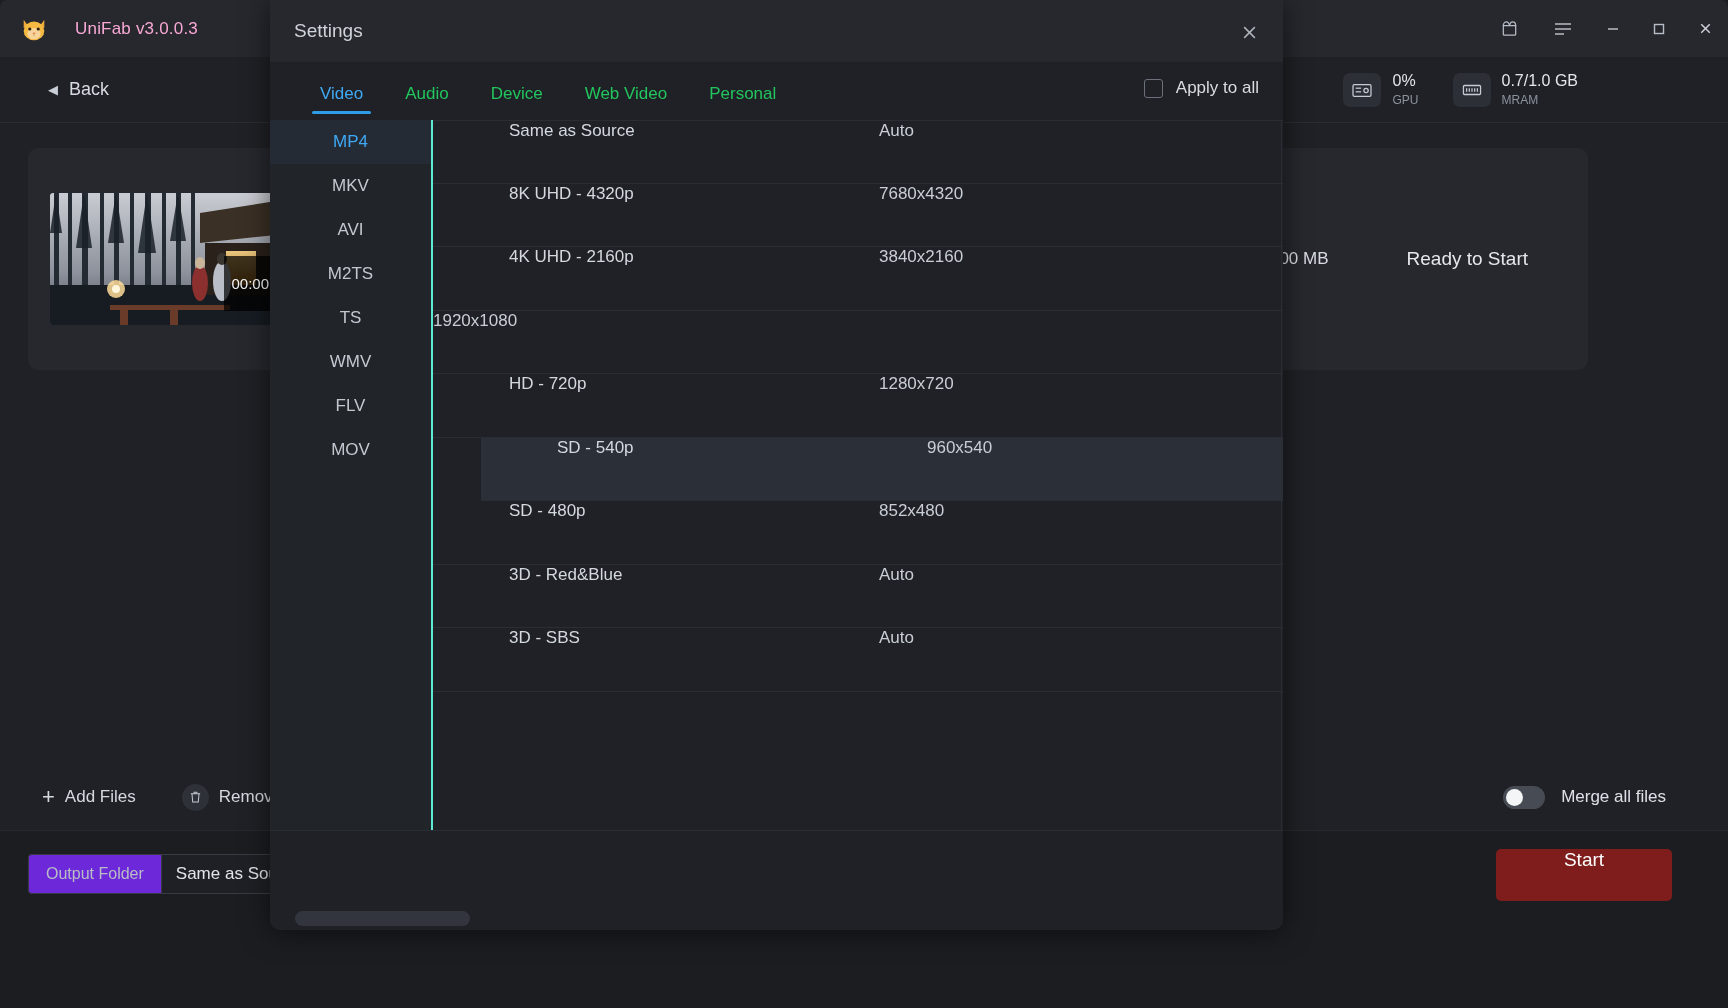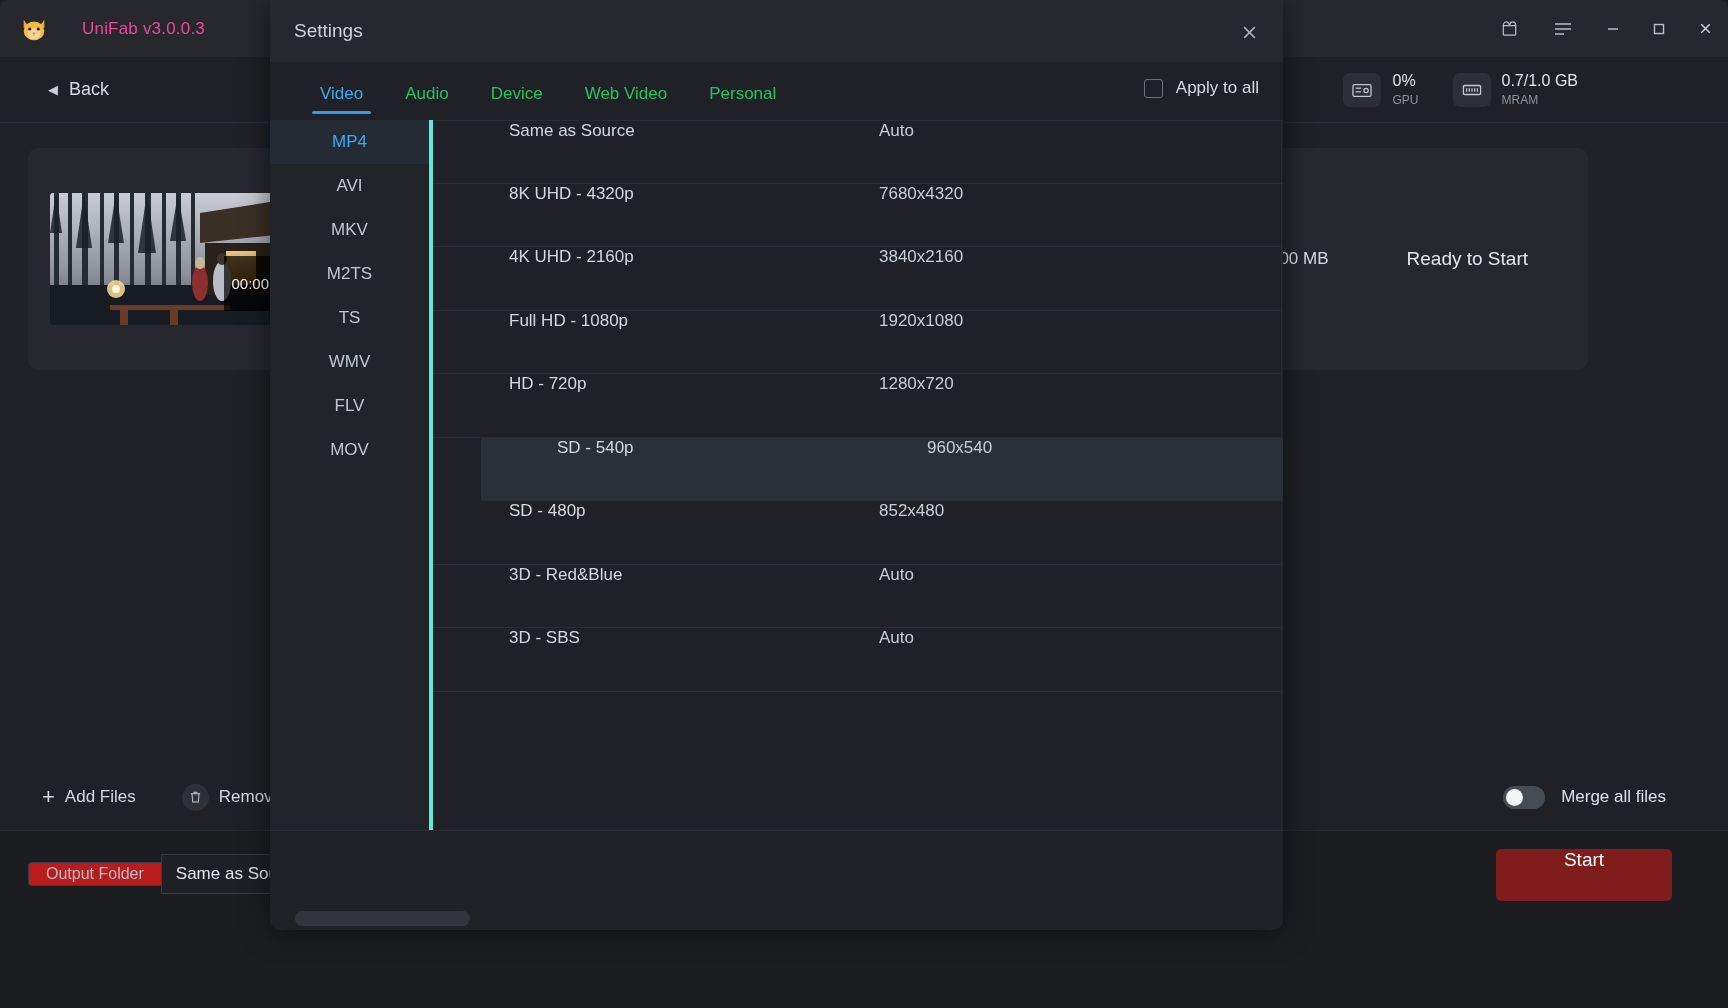--- a/index.html
+++ b/index.html
@@ -23,22 +23,22 @@
     width: 1728px; height: 57px;
     background: #26282e;
     display: flex; align-items: center;
   }
   .logo-wrap {
     margin-left: 18px; width: 32px; height: 32px;
     display: flex; align-items: center; justify-content: center;
   }
   .cat-logo { width: 30px; height: 30px; }
   .app-title {
-    margin-left: 32px;
-    font-size: 17px; color: #ec4899; letter-spacing: .2px;
+    margin-left: 25px;
+    font-size: 17px; color: #f9a8d4; letter-spacing: .2px;
   }
   .titlebar-spacer { flex: 1; }
   .tb-icons { display: flex; align-items: center; height: 57px; }
   .tb-btn {
     width: 46px; height: 57px;
     display: flex; align-items: center; justify-content: center;
     color: #b7bcc5;
   }
   .tb-btn svg { display: block; }
   .tb-btn.wide { width: 54px; }
@@ -147,22 +147,22 @@
     width: 1728px; height: 178px;
     background: #1b1d21;
     border-top: 1px solid #26282e;
   }
   .of-group {
     position: absolute; left: 28px; top: 23px;
     display: flex; align-items: center;
     height: 40px;
   }
   .of-label {
-    height: 24px; padding: 8px 17px;
-    background: #b91c1c;
+    height: 40px; padding: 8px 17px;
+    background: #6d28d9;
     border: 1px solid #383b43; border-right: none;
     border-radius: 4px 0 0 4px;
     display: flex; align-items: center;
     font-size: 16px; color: #b8bdc6;
   }
   .of-value {
     height: 40px; width: 660px; padding: 0 14px;
     background: #1e2025;
     border: 1px solid #383b43;
     display: flex; align-items: center; justify-content: space-between;
@@ -250,21 +250,21 @@
   .apply-lbl { font-size: 17px; color: #d8dce2; text-align: right; }
 
   .dlg-body {
     position: absolute; top: 120px; left: 0;
     width: 1013px; height: 810px;
     display: flex;
   }
   .fmt-list {
     width: 163px; height: 710px;
     background: #212429;
-    border-right: 4px solid #5eead4;
+    border-right: 2px solid #5eead4;
     padding-top: 0;
   }
   .fmt {
     height: 44px;
     display: flex; align-items: center; justify-content: center;
     font-size: 17px; color: #c3c8d0;
   }
   .fmt.active { color: #3fa9f5; background: #242b35; }
 
   .res-pane {
@@ -535,24 +535,24 @@
         <span class="apply-lbl">Apply to all</span>
       </div>
     </div>
 
     <div class="dlg-body">
       <div class="fmt-list">
         <div class="fmt active">
             <span>MP4</span>
           </div>
         <div class="fmt">
+            <span>MKV</span>
+          </div>
+        <div class="fmt">
             <span>AVI</span>
-          </div>
-        <div class="fmt">
-            <span>MKV</span>
           </div>
         <div class="fmt">
             <span>M2TS</span>
           </div>
         <div class="fmt">
             <span>TS</span>
           </div>
         <div class="fmt">
             <span>WMV</span>
           </div>
@@ -571,21 +571,20 @@
         </div>
         <div class="res-row">
           <span class="res-name">8K UHD - 4320p</span>
           <span class="res-val">7680x4320</span>
         </div>
         <div class="res-row">
           <span class="res-name">4K UHD - 2160p</span>
           <span class="res-val">3840x2160</span>
         </div>
         <div class="res-row">
-          <span class="res-name">Full HD - 1080p</span>
           <span class="res-val">1920x1080</span>
         </div>
         <div class="res-row">
           <span class="res-name">HD - 720p</span>
           <span class="res-val">1280x720</span>
         </div>
         <div class="res-row hover">
           <span class="res-name">SD - 540p</span>
           <span class="res-val">960x540</span>
         </div>

